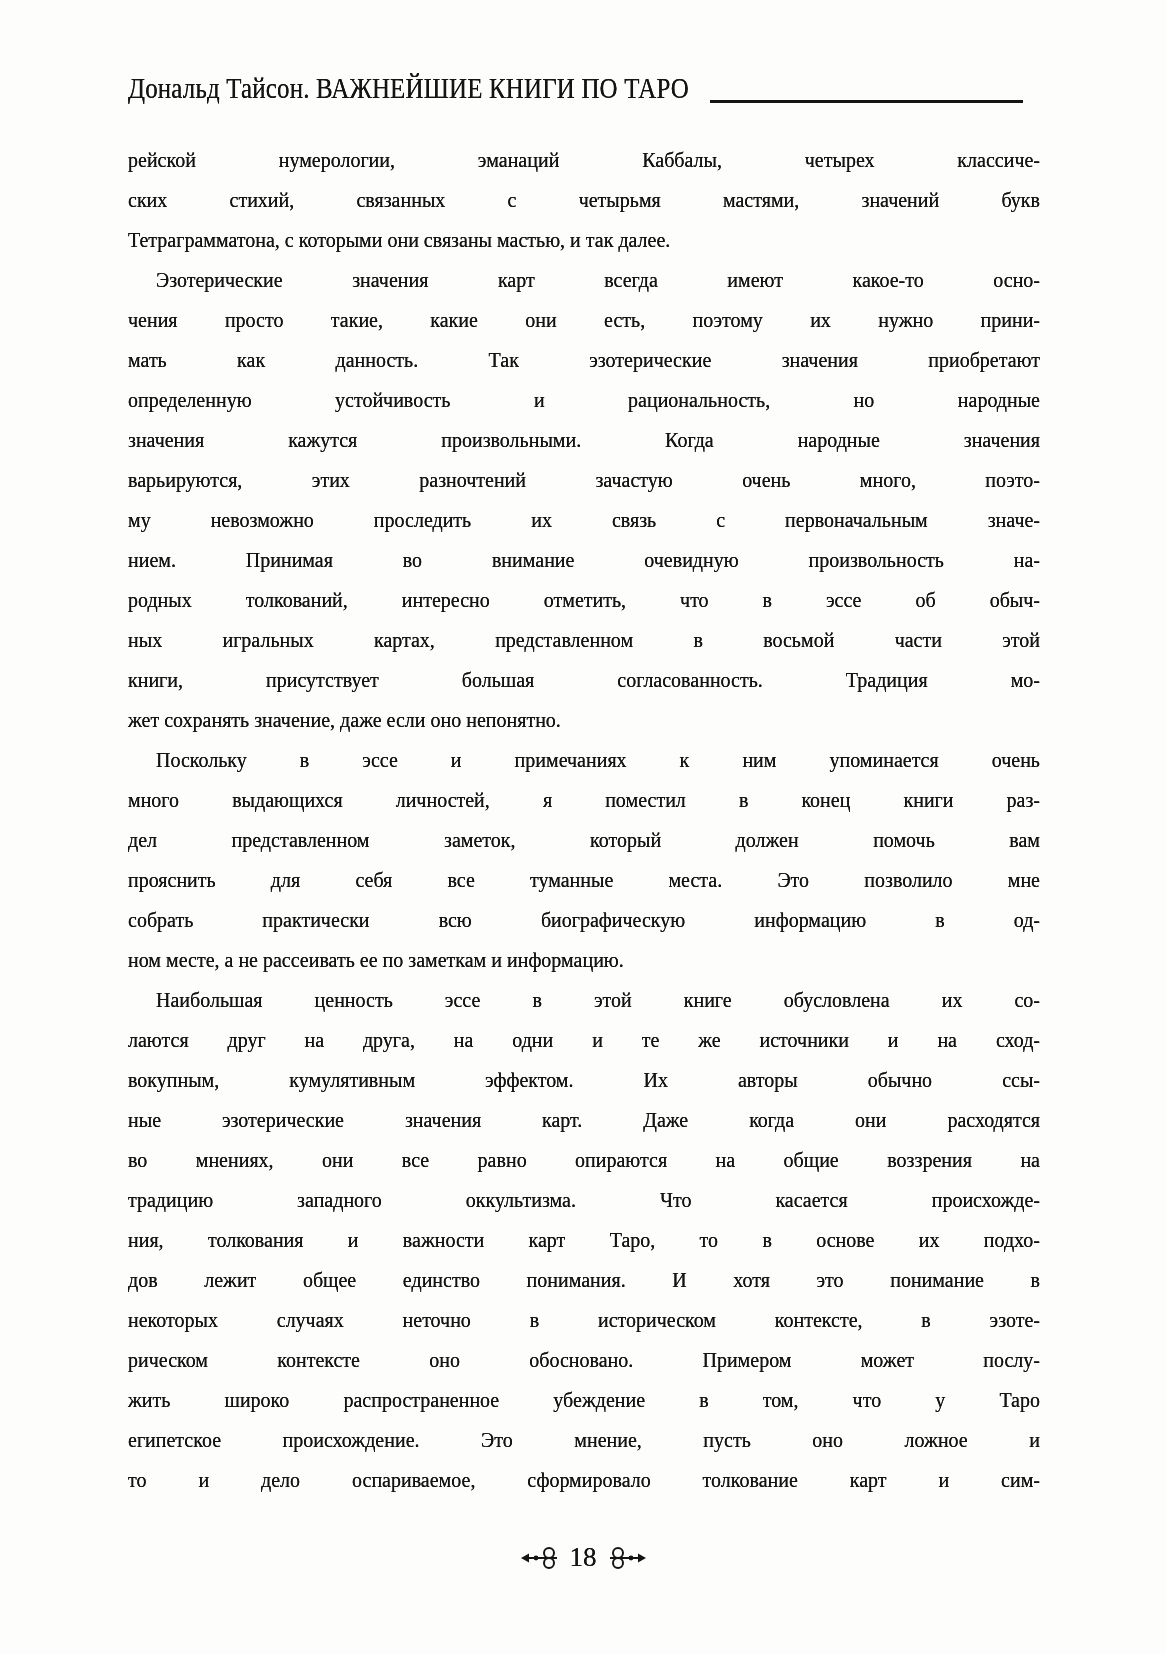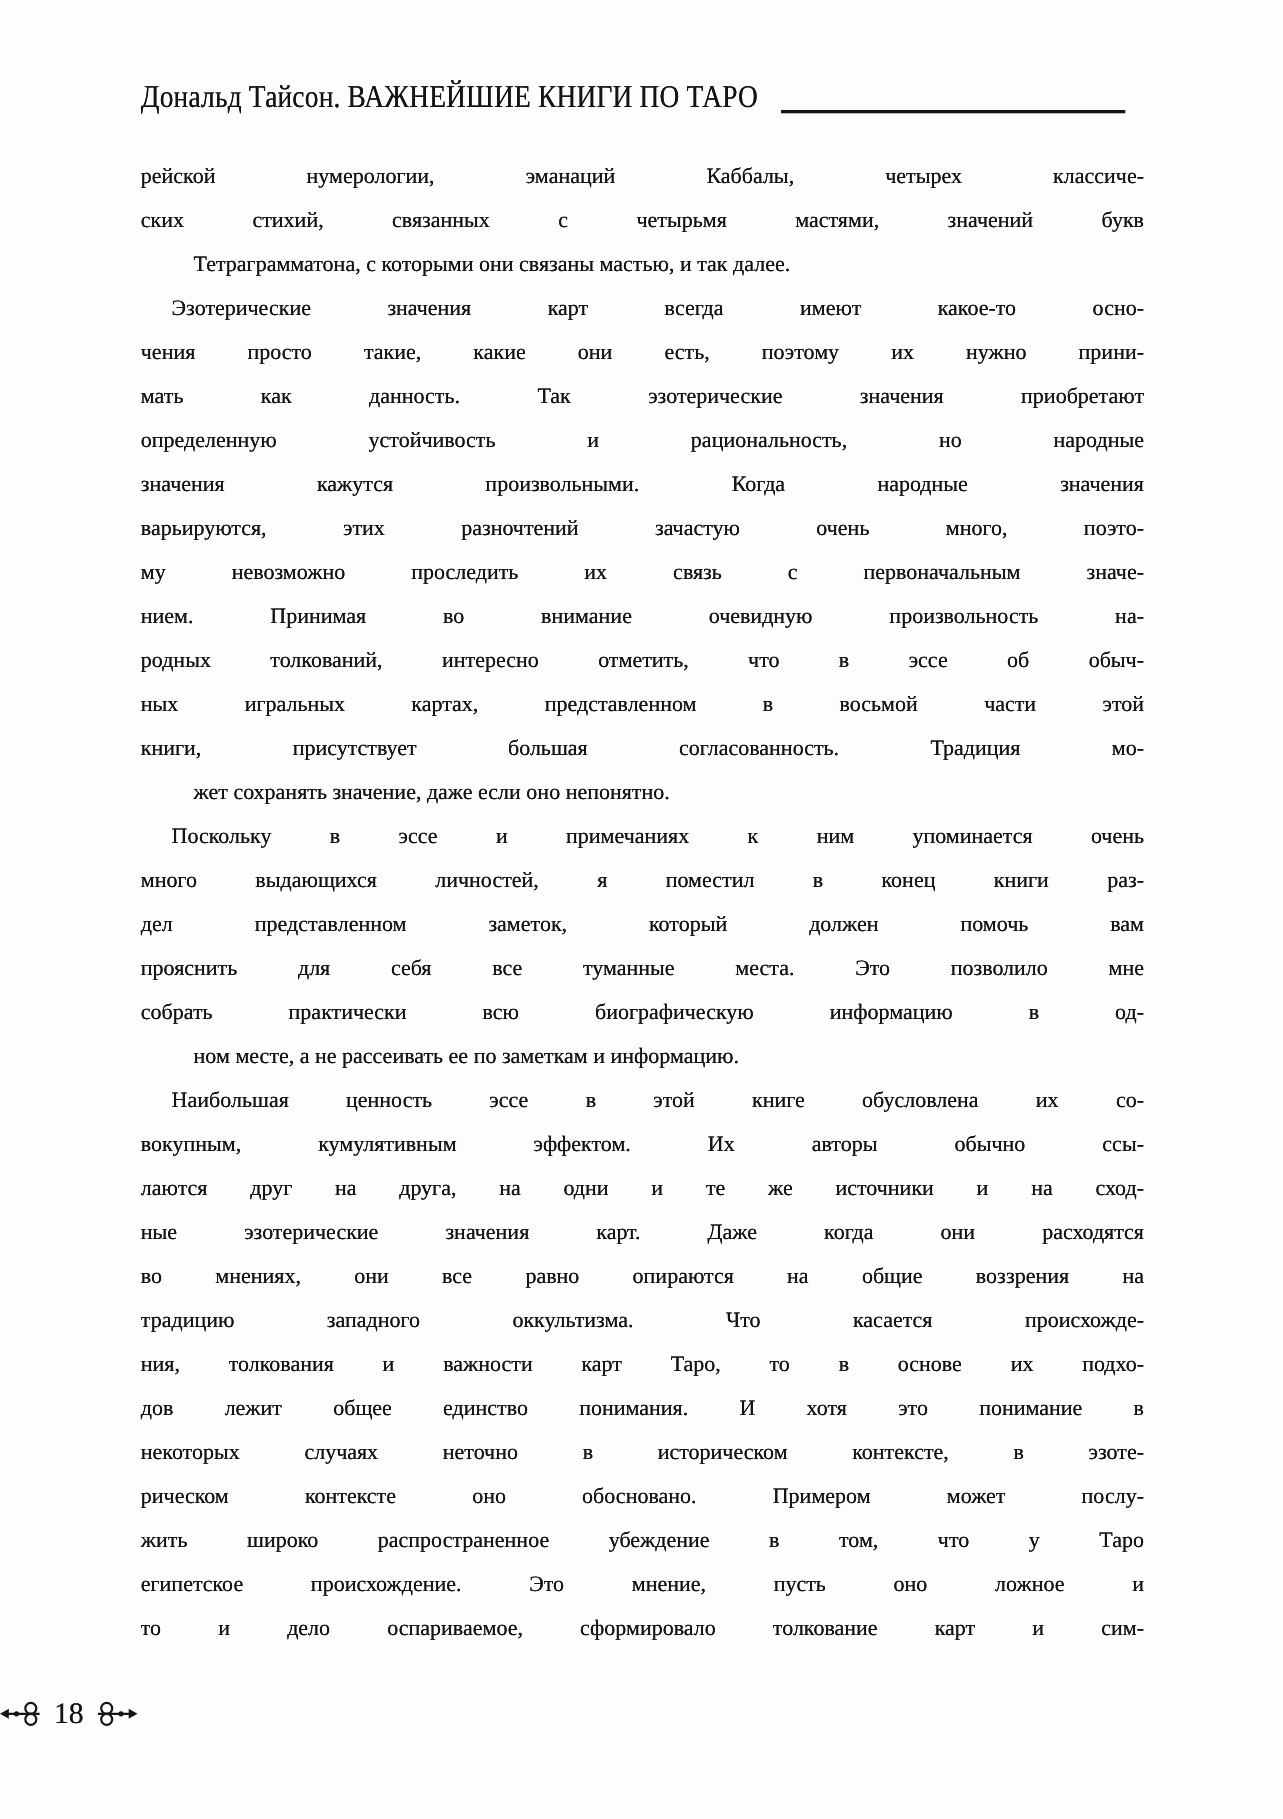--- a/index.html
+++ b/index.html
@@ -41,26 +41,26 @@
     line-height:40px;
     text-shadow:0 0 0.45px var(--ink);
   }
   .para{margin:0;}
   .line{
     text-align:justify;
     text-align-last:justify;
     height:40px;
     overflow:visible;
   }
-  .line.lastline{text-align-last:left;margin-left:48px;}
+  .line.lastline{text-align-last:left;}
   .para.indent .line.firstline{text-indent:28px;}
   
   .footer{
     position:absolute;left:0;top:1544px;width:100%;
-    display:flex;align-items:center;
+    display:flex;align-items:center;justify-content:center;
     gap:9px;
     font-size:27px;
     text-shadow:0 0 0.4px var(--ink);
   }
   .ornament{display:block;}
   .ornament.right{transform:scaleX(-1);}
   .page-number{display:inline-block;line-height:1;}
 </style>
 </head>
 <body>
@@ -95,22 +95,22 @@
       <div class="para indent">
         <div class="line firstline">Поскольку в эссе и примечаниях к ним упоминается очень</div>
         <div class="line">много выдающихся личностей, я поместил в конец книги раз-</div>
         <div class="line">дел представленном заметок, который должен помочь вам</div>
         <div class="line">прояснить для себя все туманные места. Это позволило мне</div>
         <div class="line">собрать практически всю биографическую информацию в од-</div>
         <div class="line lastline">ном месте, а не рассеивать ее по заметкам и информацию.</div>
       </div>
       <div class="para indent">
         <div class="line firstline">Наибольшая ценность эссе в этой книге обусловлена их со-</div>
+        <div class="line">лаются друг на друга, на одни и те же источники и на сход-</div>
         <div class="line">вокупным, кумулятивным эффектом. Их авторы обычно ссы-</div>
-        <div class="line">лаются друг на друга, на одни и те же источники и на сход-</div>
         <div class="line">ные эзотерические значения карт. Даже когда они расходятся</div>
         <div class="line">во мнениях, они все равно опираются на общие воззрения на</div>
         <div class="line">традицию западного оккультизма. Что касается происхожде-</div>
         <div class="line">ния, толкования и важности карт Таро, то в основе их подхо-</div>
         <div class="line">дов лежит общее единство понимания. И хотя это понимание в</div>
         <div class="line">некоторых случаях неточно в историческом контексте, в эзоте-</div>
         <div class="line">рическом контексте оно обосновано. Примером может послу-</div>
         <div class="line">жить широко распространенное убеждение в том, что у Таро</div>
         <div class="line">египетское происхождение. Это мнение, пусть оно ложное и</div>
         <div class="line">то и дело оспариваемое, сформировало толкование карт и сим-</div>

